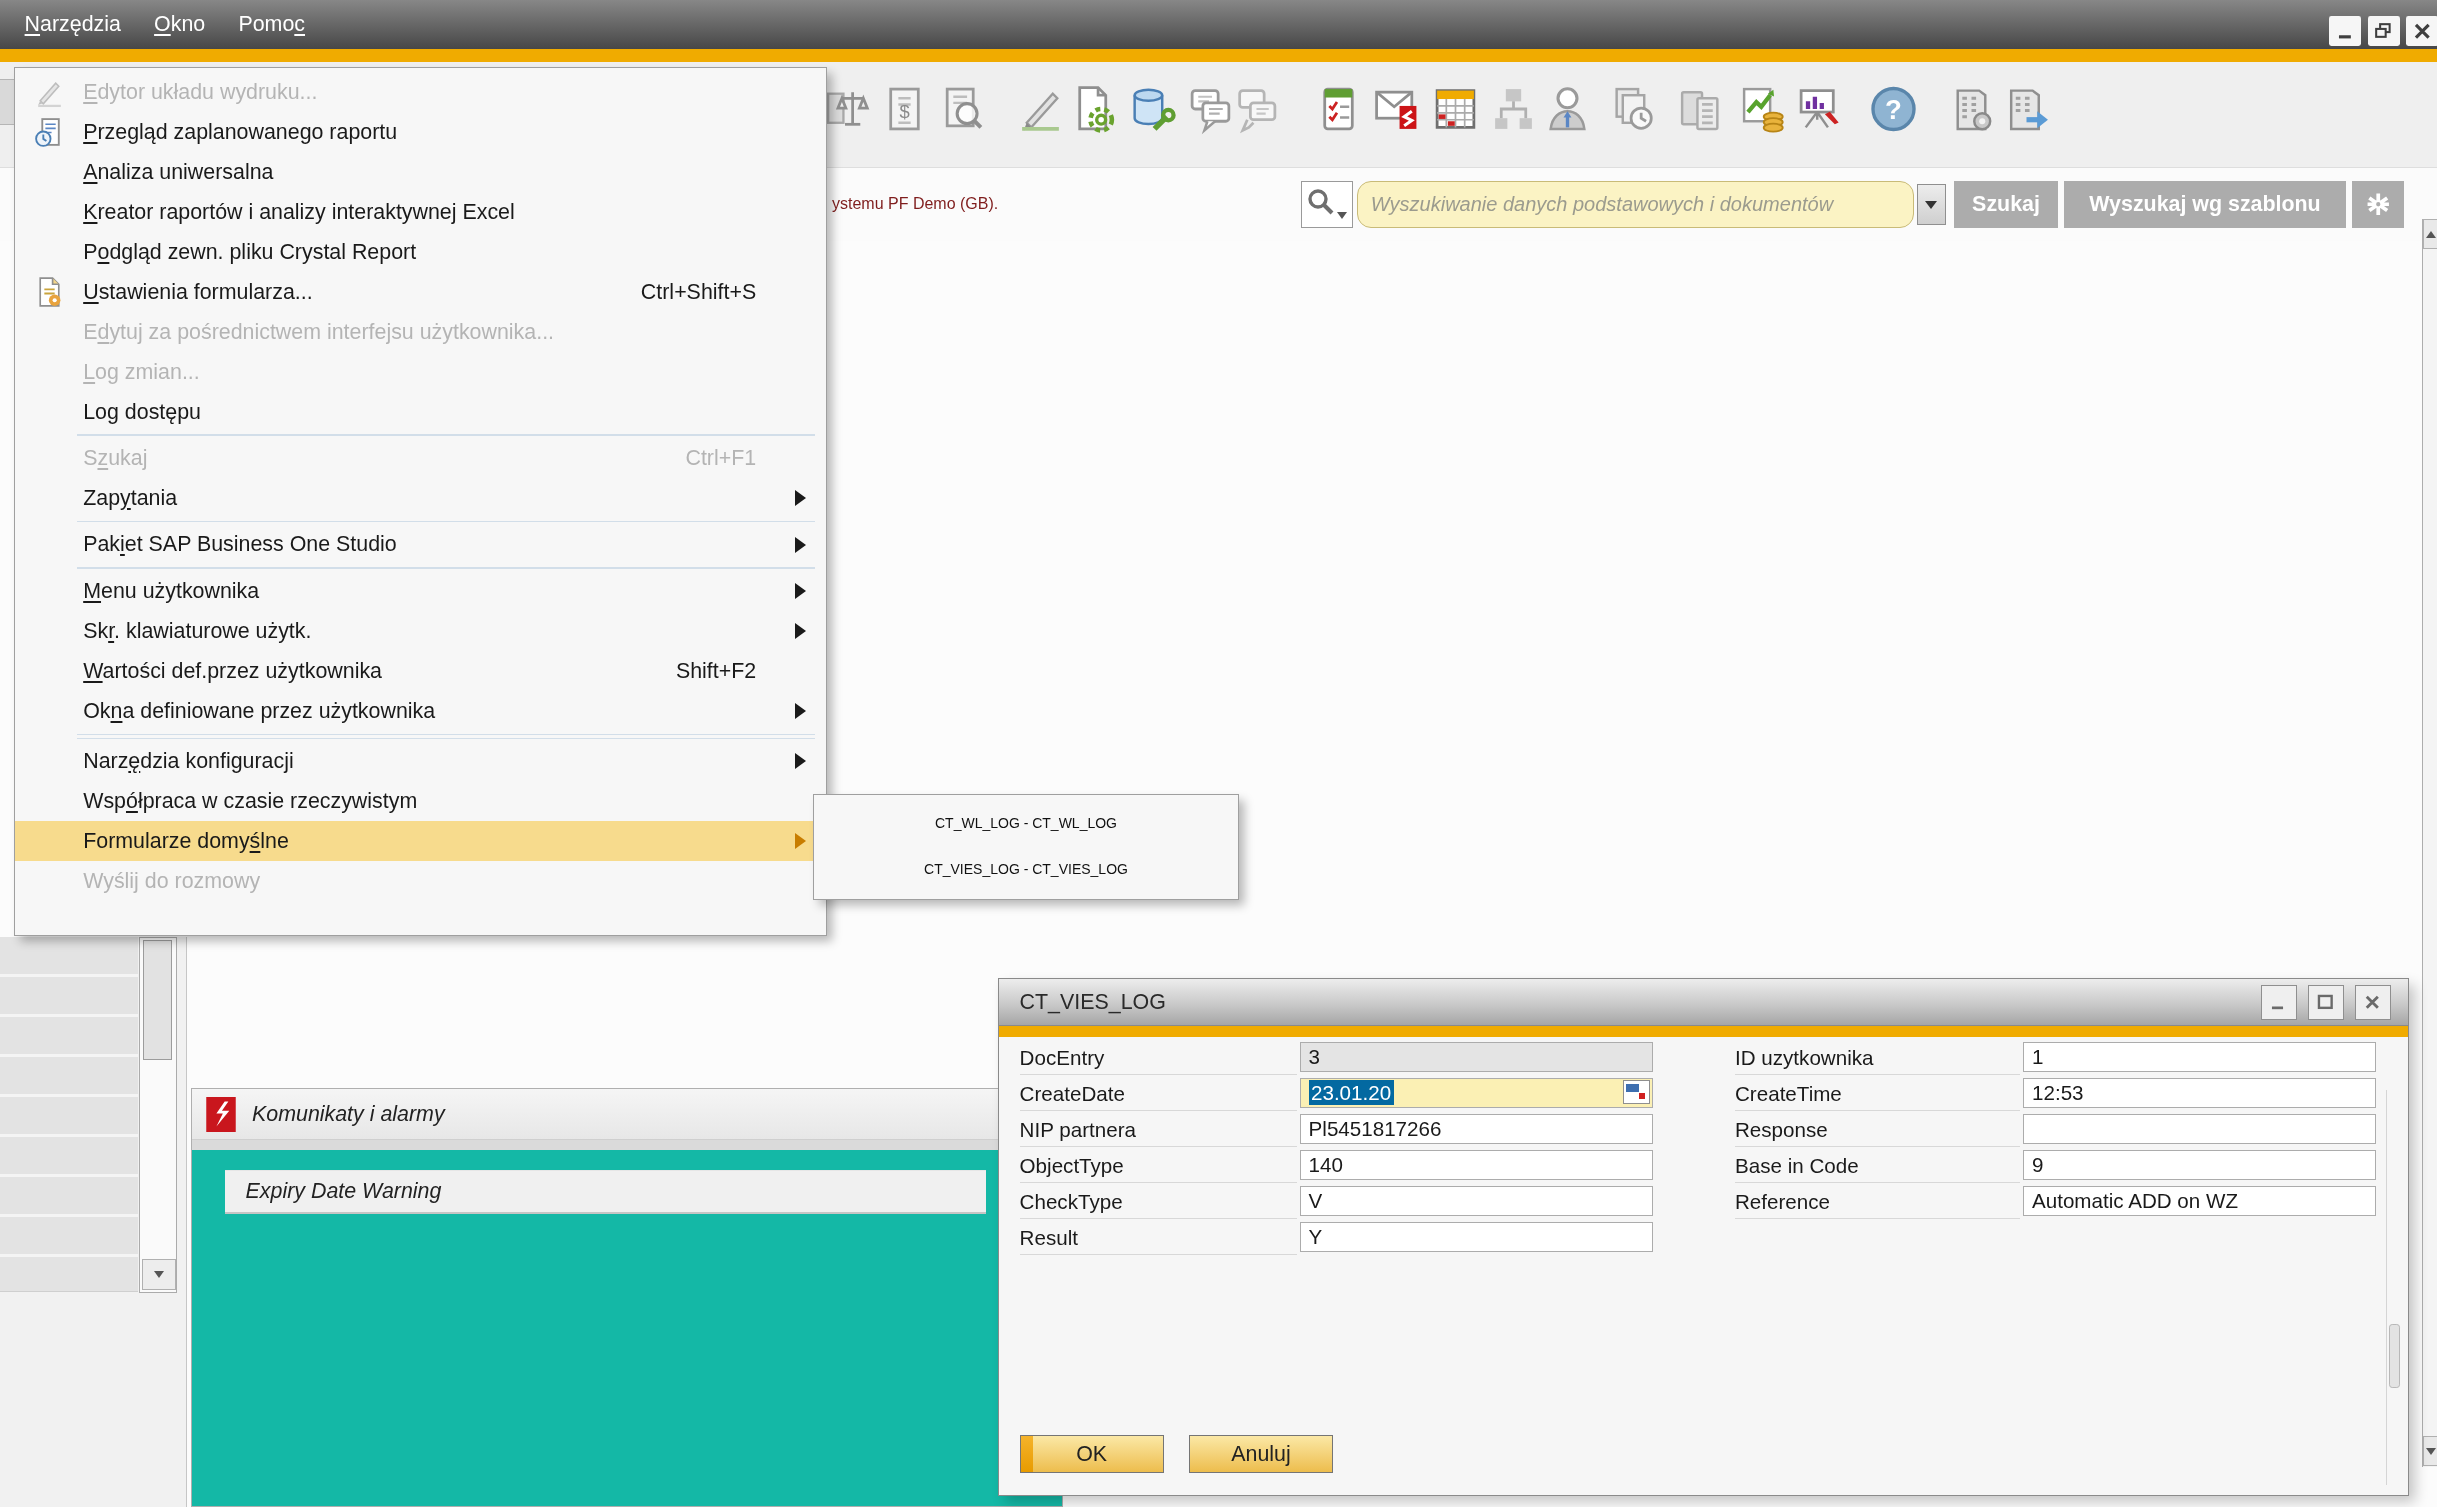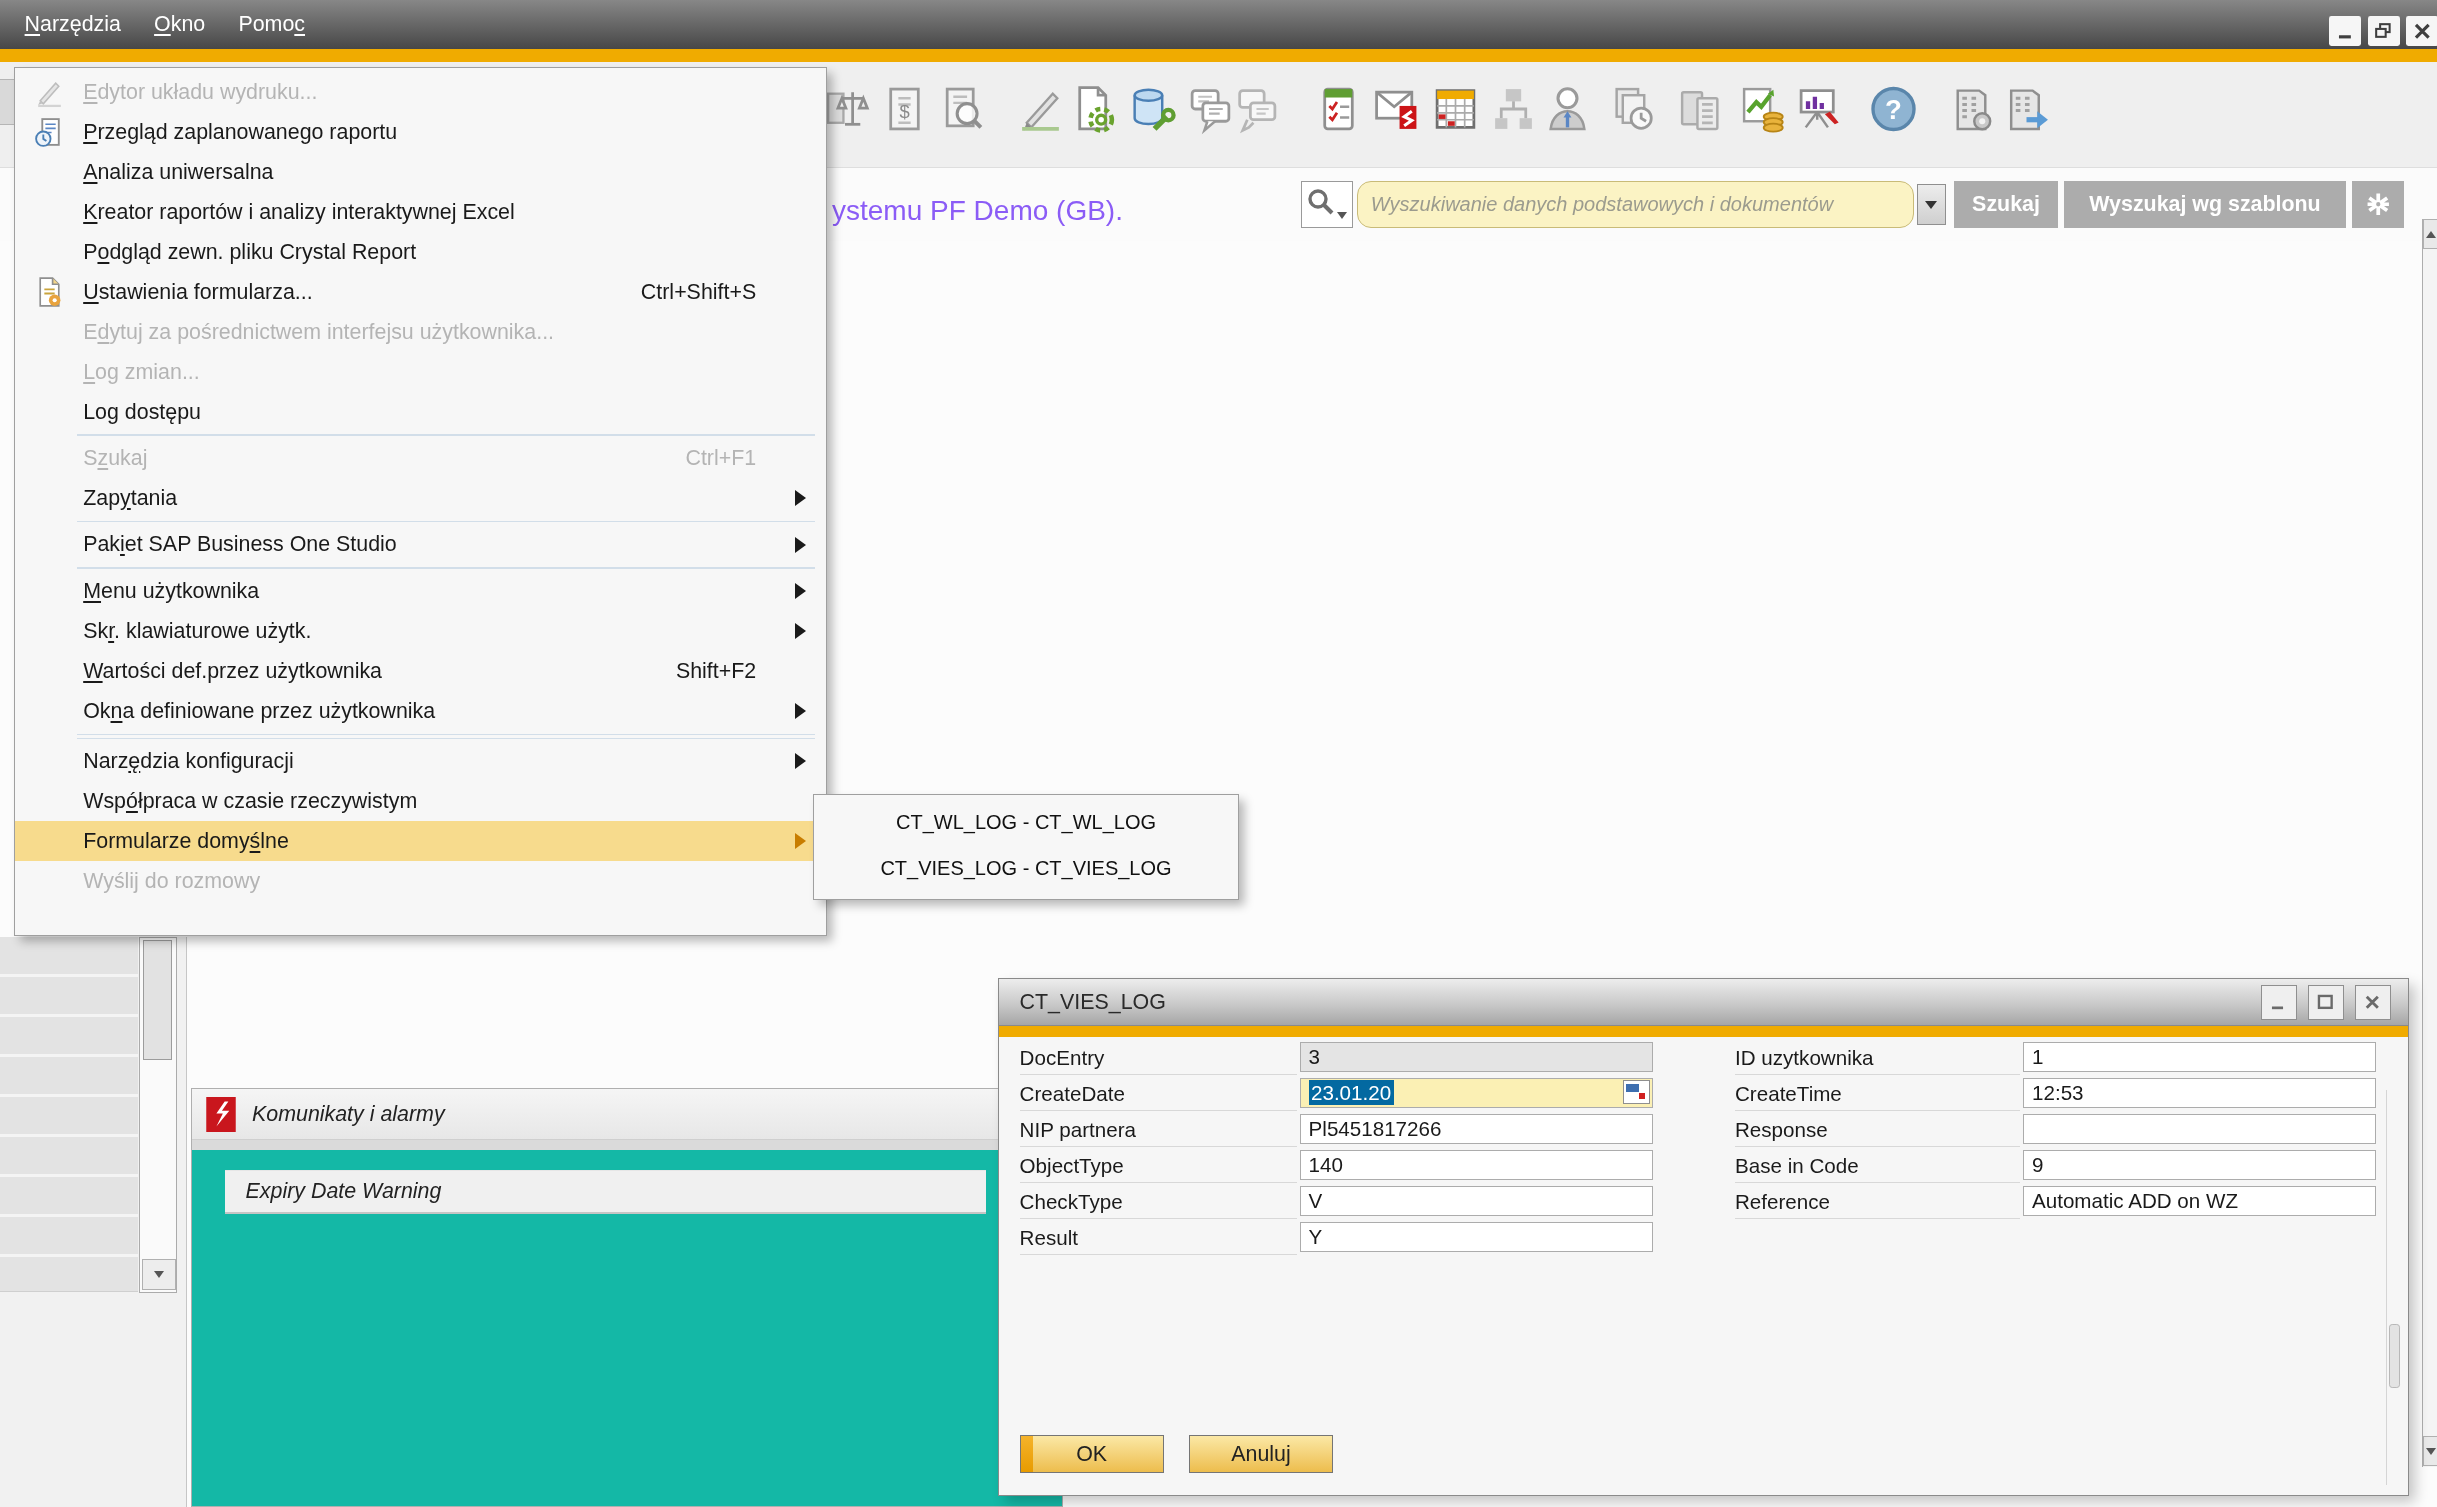--- a/index.html
+++ b/index.html
@@ -16,21 +16,21 @@
   #goldbar{left:0;top:49px;width:2438px;height:12.7px;background:#F0AB00;}
 
   
   #toolbar{left:0;top:62px;width:2438px;height:106px;background:#EFEFEF;border-bottom:1.6px solid #DEDEDE;box-sizing:border-box;}
   .tb-icon{position:absolute;top:20.6px;width:49px;height:52px;}
   .tb-icon svg{width:100%;height:100%;}
   .edge-fragment{left:0;top:79px;width:14.2px;height:44px;background:#D9D9D9;border:0.8px solid #B5B5B5;border-left:none;}
 
   
   #statusrow{left:0;top:168px;width:2438px;height:73px;background:#FBFBFB;}
-  #statustext{left:832px;top:27px;font-size:28px;color:#8b5cf6;}
+  #statustext{left:832px;top:27px;font-size:16px;color:#7f1d1d;}
   #magbtn{left:1301px;top:12.7px;width:52px;height:47px;background:#FFF;border:1.6px solid #9A9A9A;box-sizing:border-box;}
   #magbtn svg{width:32px;height:32px;margin:4.7px 0 0 3.2px;}
   #magbtn .tri{position:absolute;right:4.7px;bottom:8px;width:0;height:0;border-left:5.5px solid transparent;border-right:5.5px solid transparent;border-top:7.1px solid #555;}
   #searchbox{left:1357px;top:12.7px;width:557px;height:47px;background:#FBF3C4;border:1.6px solid #C9BB78;border-radius:14px;box-sizing:border-box;overflow:hidden;}
   #searchbox .ph{font-style:italic;color:#9B9B8E;font-size:20px;line-height:44px;padding-left:12.7px;white-space:nowrap;}
   #searchdrop{left:1917px;top:16px;width:28.5px;height:41px;background:linear-gradient(#EDEDED,#CFCFCF);border:1.6px solid #8F8F8F;box-sizing:border-box;display:flex;align-items:center;justify-content:center;}
   #searchdrop .tri{width:0;height:0;border-left:6.3px solid transparent;border-right:6.3px solid transparent;border-top:8px solid #333;}
   .btn-gray{background:#ACACAC;color:#FFF;font-weight:bold;font-size:21.4px;display:flex;align-items:center;justify-content:center;top:12.7px;height:47px;}
   #btn-szukaj{left:1954px;width:104px;}
   #btn-wyszukaj{left:2064px;width:282px;}
@@ -52,21 +52,21 @@
   .mi-label{font-size:21.4px;color:#1a1a1a;white-space:nowrap;}
   .menu-item.disabled .mi-label,.menu-item.disabled .mi-shortcut{color:#B4B4B4;}
   .mi-shortcut{position:absolute;right:70px;font-size:21.4px;color:#1a1a1a;}
   .mi-arrow{position:absolute;right:20.6px;top:12px;}
   .mi-arrow.has-sub{width:0;height:0;border-top:8px solid transparent;border-bottom:8px solid transparent;border-left:11px solid #1a1a1a;}
   .highlighted .mi-arrow.has-sub{border-left-color:#C87D00;}
   .menu-separator{height:1.6px;background:#D2DEE9;margin:2.4px 11px 2.4px 62px;}
 
   
   #submenu{left:813px;top:794px;width:426px;height:106px;background:#F7F7F7;border:1.6px solid #9F9F9F;box-shadow:5.5px 5.5px 9.5px rgba(0,0,0,.28);box-sizing:border-box;padding-top:4.7px;z-index:31;}
-  .submenu-item{height:46px;display:flex;align-items:center;justify-content:center;font-size:20px;color:#111;white-space:nowrap;}
+  .submenu-item{height:46px;display:flex;align-items:center;justify-content:center;font-size:14px;color:#111;white-space:nowrap;}
 
   
   #leftwin{left:0;top:937px;width:187px;height:571px;background:#F1F1F1;border-right:1.6px solid #C6C6C6;box-sizing:border-box;z-index:1;}
   #listrows{left:0;top:0;width:138px;height:354px;background:repeating-linear-gradient(#E3E3E3 0 37px,#F4F4F4 37px 40px);border-bottom:1.6px solid #CFCFCF;}
   #listscroll{left:139px;top:0;width:38px;height:356px;background:#FAFAFA;border:1.6px solid #ABABAB;box-sizing:border-box;}
   #listthumb{left:3.2px;top:1.6px;width:28.5px;height:120px;background:#E2E2E2;border:1.6px solid #9C9C9C;box-sizing:border-box;}
   #listdown{left:1.6px;top:321px;width:32px;height:28.5px;background:#EDEDED;border:0.8px solid #B0B0B0;display:flex;align-items:center;justify-content:center;}
 
   
   #alerts{left:191px;top:1088px;width:872px;height:419px;background:#14b8a6;border:1.6px solid #AFAFAF;box-sizing:border-box;z-index:2;font-style:italic;}

